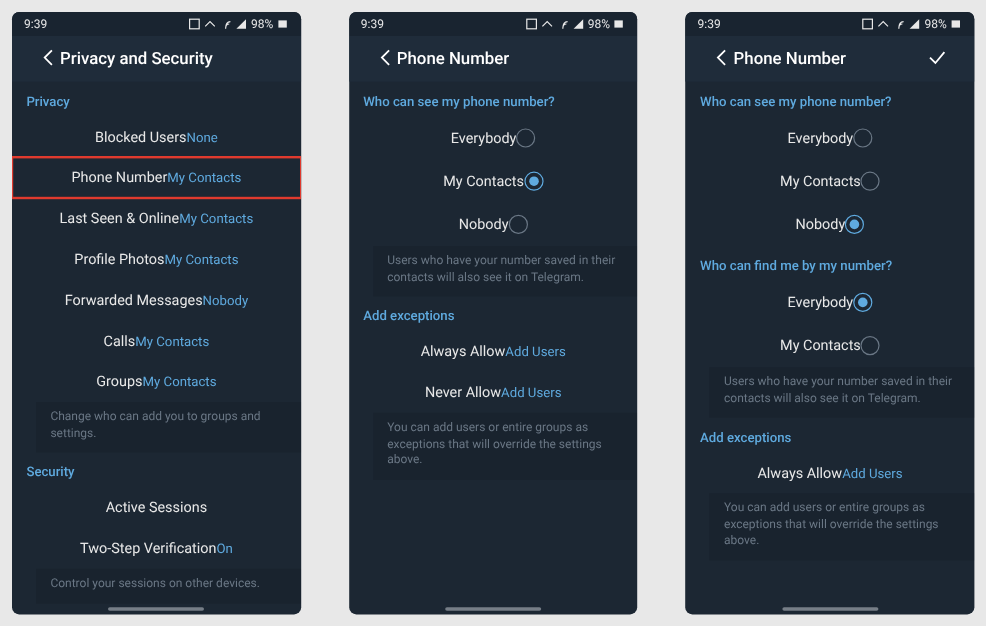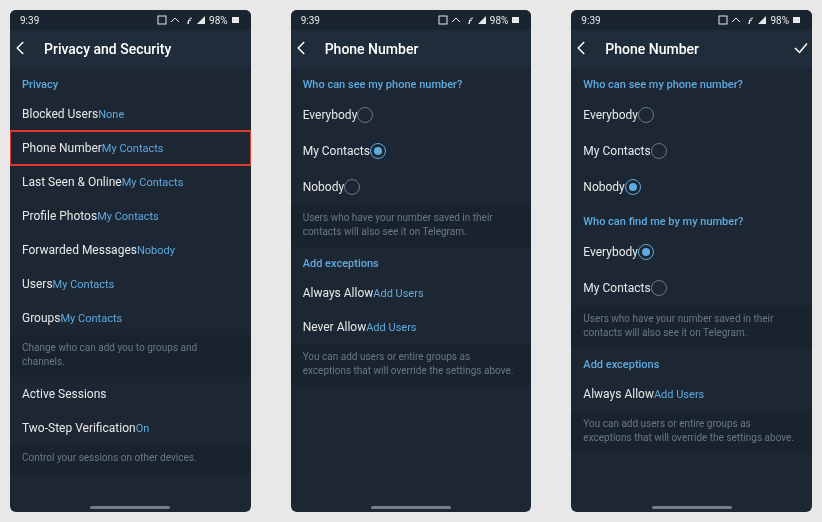--- a/index.html
+++ b/index.html
@@ -34,56 +34,56 @@
     color: #e8e8e8;
     background: #192430;
   }
   .status-right { display:flex; gap:3px; align-items:flex-start;}
   .status-right svg { width:10px; height:10px; fill:#e8e8e8; }
   .status-right span { font-size:10px; }
   .header {
     height: 38px;
     display: flex;
     align-items: center;
-    padding: 0 2px;
-    gap: 14px;
+    padding: 0 22px;
     background: #1f2c3a;
   }
   .header .title {
     font-size: 14px;
     font-weight: 500;
     color: #fff;
     flex: 1;
   }
   .back-icon svg, .check-icon svg { width:18px; height:18px; stroke:#fff; fill:none; stroke-width:2; }
   .section-header {
     color: #5faadf;
     font-size: 11px;
     font-weight: 500;
     padding: 10px 28px 6px 12px;
   }
   .row {
     display:flex;
     align-items:center;
-    justify-content:flex-start;
+    justify-content:center;
     padding: 10px 12px;
     font-size: 12px;
     color: #e8e8e8;
   }
   .row .value { color:#5faadf; font-size:11px;}
   .row.highlight {
     outline: 2px solid #e03a2e;
     outline-offset: -1px;
   }
   .hint {
     color:#6a7785;
     font-size:10px;
     padding: 6px 12px 9px 12px;
     line-height:1.35;
     background:#19232e;
+    margin-left:20px;
   }
   .radio {
     width:16px; height:16px; border-radius:50%;
     border:1.5px solid #6a7785;
     display:flex; align-items:center; justify-content:center;
   }
   .radio.sel { border-color:#5faadf;}
   .radio.sel::after {
     content:""; width:8px; height:8px; border-radius:50%; background:#5faadf;
   }
@@ -140,28 +140,29 @@
       </div>
     <div class="row">
         <span>Profile Photos</span>
         <span class="value">My Contacts</span>
       </div>
     <div class="row">
         <span>Forwarded Messages</span>
         <span class="value">Nobody</span>
       </div>
     <div class="row">
-        <span>Users</span>
+        <span>Calls</span>
         <span class="value">My Contacts</span>
       </div>
     <div class="row">
         <span>Groups</span>
         <span class="value">My Contacts</span>
       </div>
-    <div class="hint">Change who can add you to groups and channels.</div>
+    <div class="hint">Change who can add you to groups and settings.</div>
+    <div class="section-header">Security</div>
     <div class="row">
         <span>Active Sessions</span>
         <span class="value"></span>
       </div>
     <div class="row">
         <span>Two-Step Verification</span>
         <span class="value">On</span>
       </div>
     <div class="hint">Control your sessions on other devices.</div>
 

